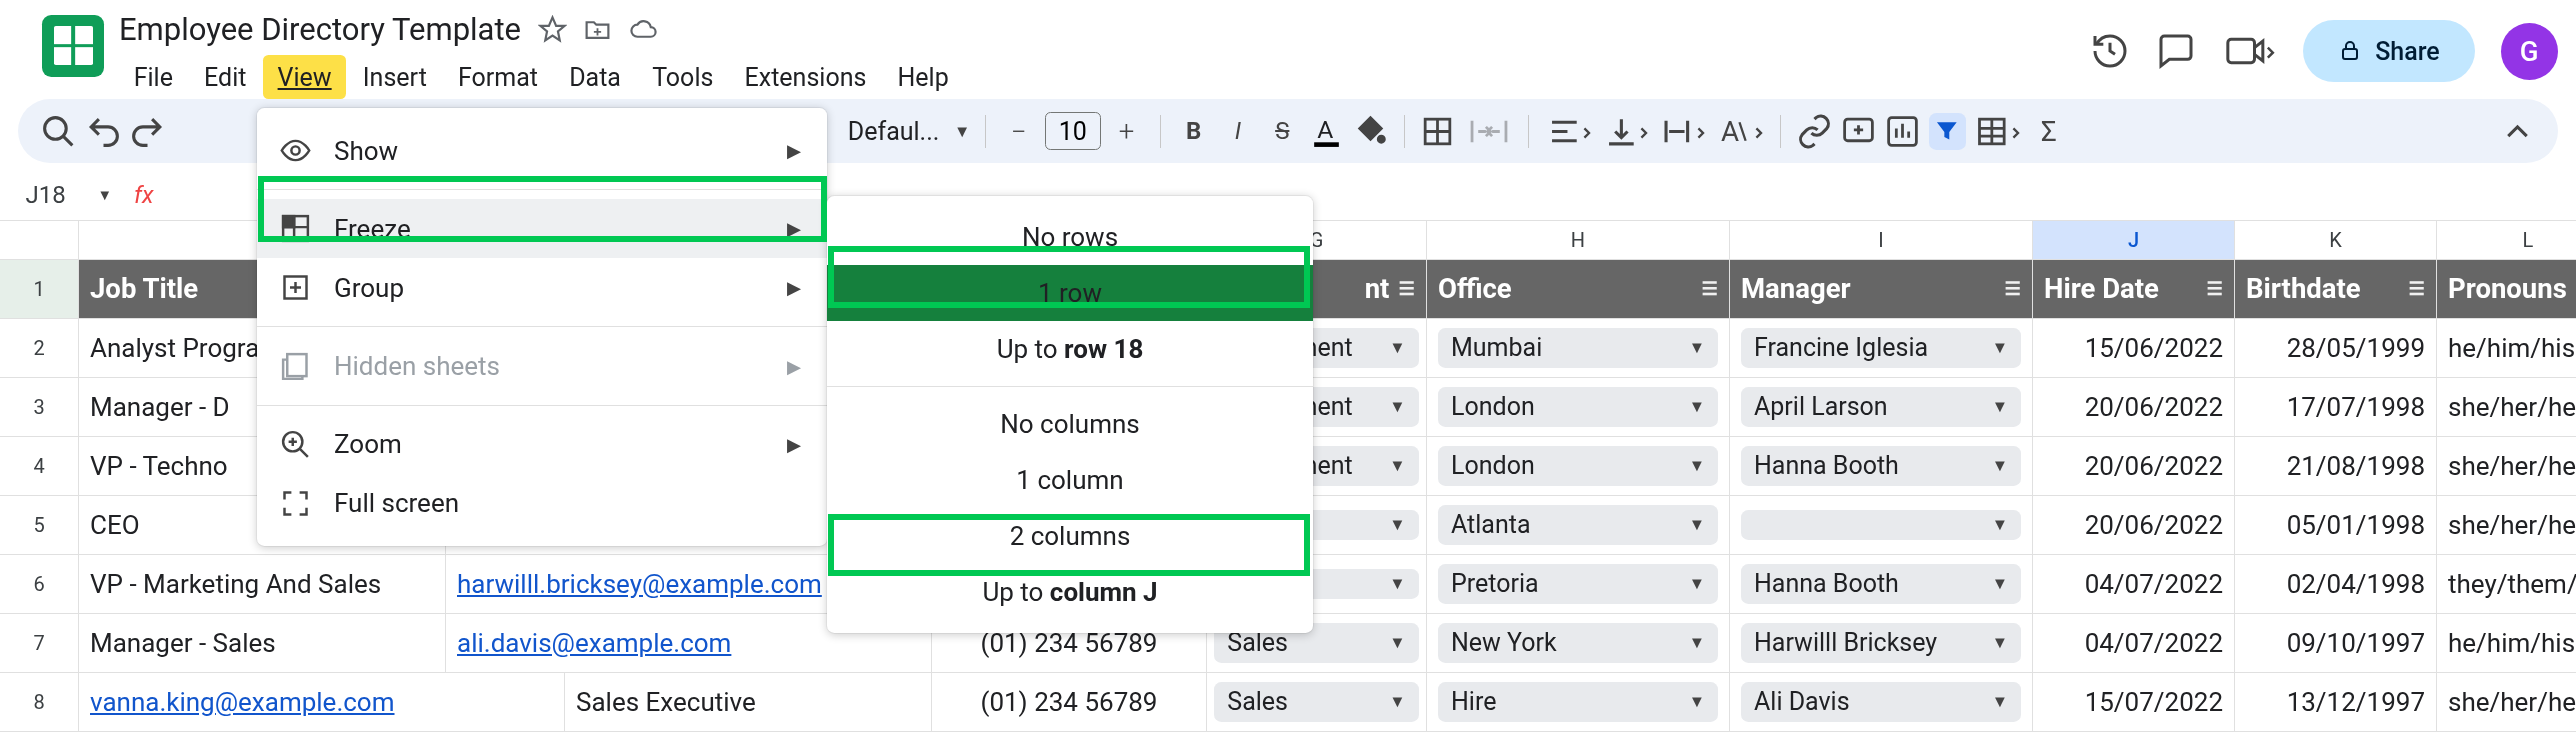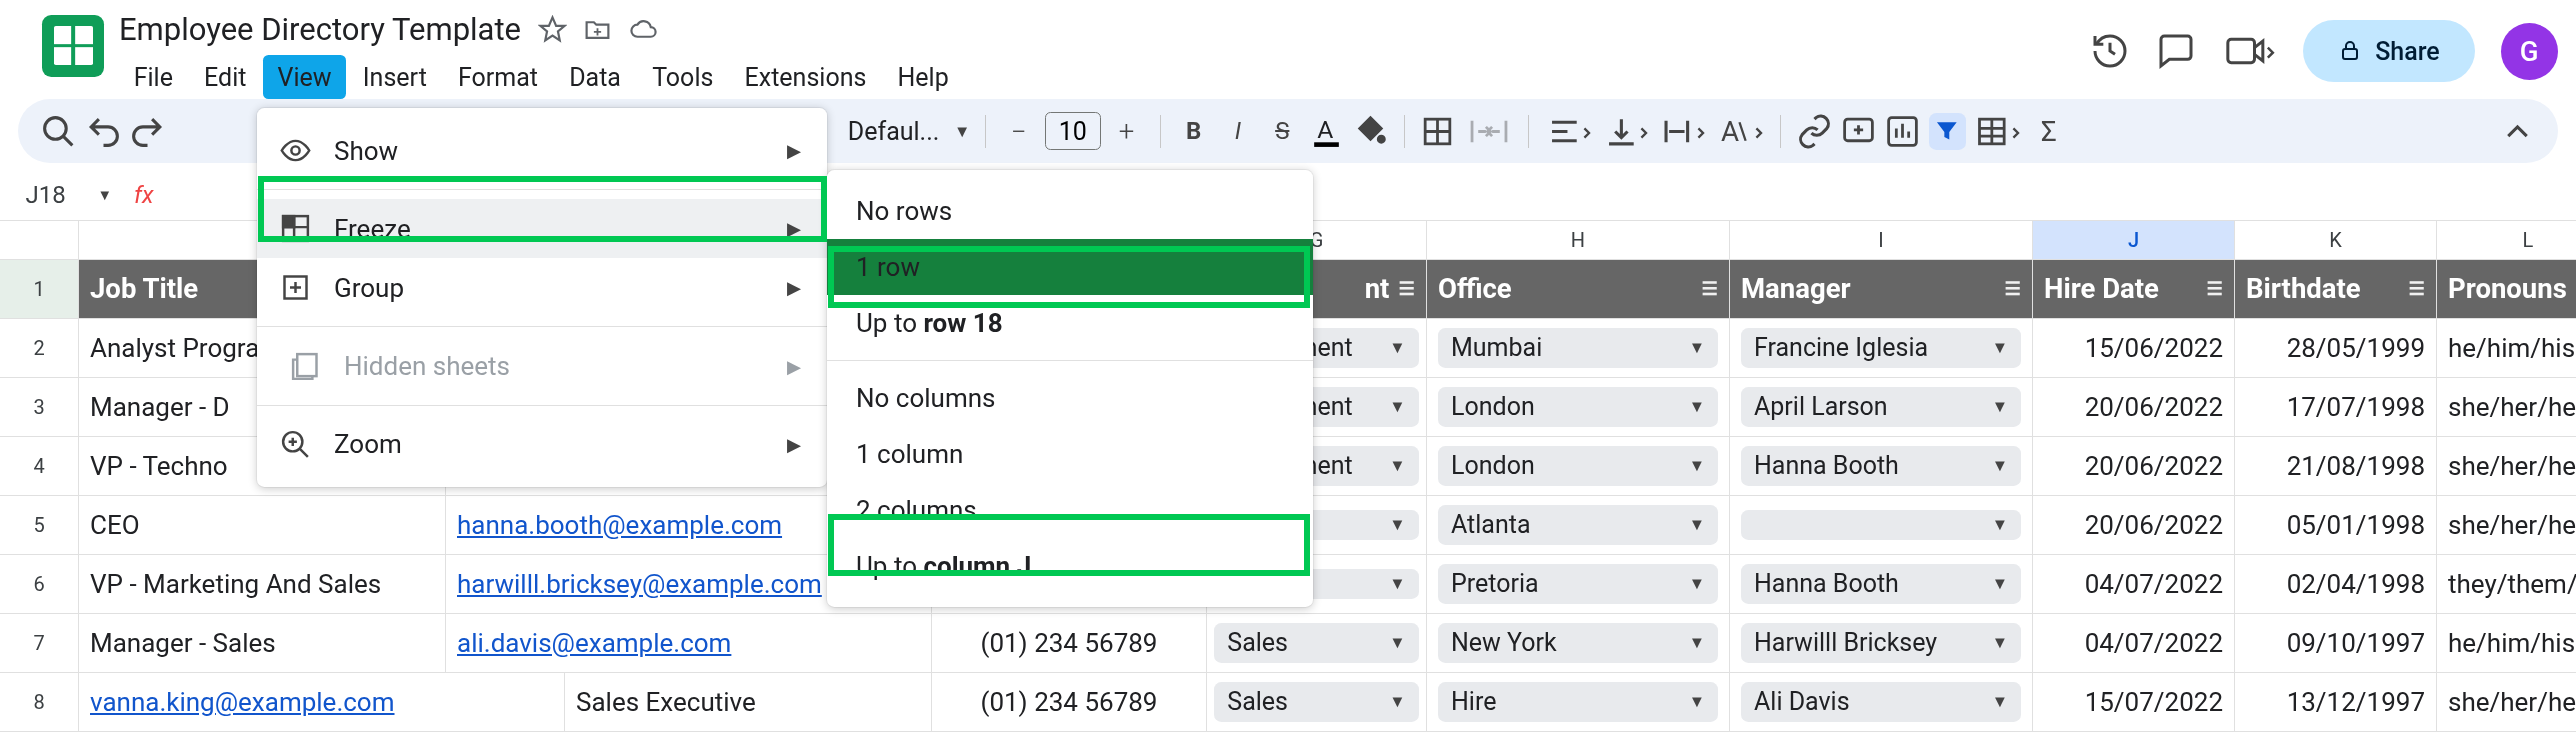--- a/index.html
+++ b/index.html
@@ -13,21 +13,21 @@
 .logo-inner::before { width: 100%; height: 3.7px; top: 50%; transform: translateY(-50%); }
 .logo-inner::after { width: 3.7px; height: 100%; left: 50%; transform: translateX(-50%); }
 
 .title-area { flex: 1; }
 .title-row { display: flex; align-items: center; gap: 16.5px; height: 37px; }
 .doc-title { font-size: 31px; font-weight: 400; color: #202124; }
 .title-icon { width: 29px; height: 29px; color: #5f6368; display: flex; align-items: center; justify-content: center; }
 
 .menubar { display: flex; gap: 1.8px; margin-top: 7.3px; }
 .menu-item { padding: 7.3px 14.7px; font-size: 25px; color: #202124; border-radius: 5.5px; cursor: pointer; }
-.menu-item.active { background: #0ea5e9; }
+.menu-item.active { background: #fde047; text-decoration: underline; }
 
 .header-right { display: flex; align-items: center; gap: 26px; padding-top: 9.2px; }
 .header-icon { width: 40px; height: 40px; color: #444; display: flex; align-items: center; justify-content: center; }
 .share-btn { background: #c2e7ff; border-radius: 37px; padding: 16.5px 35px; display: flex; align-items: center; gap: 13px; font-size: 25px; font-weight: 500; color: #001d35; }
 .avatar { width: 57px; height: 57px; border-radius: 50%; background: #9334e6; color: #fff; display: flex; align-items: center; justify-content: center; font-size: 27.5px; font-weight: 500; }
 
 
 .toolbar { display: flex; align-items: center; height: 64px; background: #edf2fa; border-radius: 37px; margin: 7.3px 18.3px; padding: 0 22px; gap: 7.3px; }
 .tb-icon { width: 37px; height: 37px; display: flex; align-items: center; justify-content: center; color: #444; }
 .tb-sep { width: 0.9px; height: 33px; background: #c7c7c7; margin: 0 7.3px; }
@@ -56,29 +56,29 @@
 .filter-icon { color: #fff; opacity: 0.9; font-size: 18.3px; }
 .link { color: #1155cc; text-decoration: underline; }
 .chip { background: #e8eaed; border-radius: 7.3px; padding: 5.5px 13px; display: flex; align-items: center; justify-content: space-between; width: 100%; font-size: 25px; }
 .chip-arrow { color: #444; font-size: 16.5px; }
 .date-cell { justify-content: flex-end; }
 
 
 .view-menu { position: absolute; left: 257px; top: 108px; width: 570px; background: #fff; border-radius: 7.3px; box-shadow: 0 1.8px 9.2px rgba(0,0,0,.2), 0 0 0 0.9px rgba(0,0,0,.05); padding: 13px 0; z-index: 100; }
 .vm-item { display: flex; align-items: center; padding: 13px 22px; font-size: 26px; color: #202124; gap: 22px; position: relative; }
 .vm-item.highlighted { background: #eef0f2; }
-.vm-item.disabled { color: #9aa0a6; margin-left: 10px; }
+.vm-item.disabled { color: #9aa0a6; }
 .vm-icon { width: 33px; height: 33px; display: flex; align-items: center; justify-content: center; color: #444; }
 .vm-item.disabled .vm-icon { color: #9aa0a6; }
 .vm-arrow { position: absolute; right: 26px; color: #444; font-size: 18.3px; }
 .vm-item.disabled .vm-arrow { color: #9aa0a6; }
 .vm-sep { height: 0.9px; background: #e0e0e0; margin: 9.2px 0; }
 
 
-.freeze-menu { position: absolute; left: 827px; top: 170px; width: 486px; background: #fff; border-radius: 7.3px; box-shadow: 0 1.8px 9.2px rgba(0,0,0,.2), 0 0 0 0.9px rgba(0,0,0,.05); padding: 13px 0; z-index: 101; }
+.freeze-menu { position: absolute; left: 827px; top: 196px; width: 486px; background: #fff; border-radius: 7.3px; box-shadow: 0 1.8px 9.2px rgba(0,0,0,.2), 0 0 0 0.9px rgba(0,0,0,.05); padding: 13px 0; z-index: 101; text-align: center; }
 .fm-item { padding: 13px 29px; font-size: 26px; color: #202124; }
 .fm-item.highlighted { background: #15803d; }
 .fm-sep { height: 0.9px; background: #e0e0e0; margin: 9.2px 0; }
 
 
 .annot { position: absolute; border: 6.4px solid #00c853; z-index: 200; pointer-events: none; }
 
 svg { width: 100%; height: 100%; }
 </style>
 </head>
@@ -573,20 +573,28 @@
   <div class="vm-item">
     <span class="vm-icon">
         <svg viewBox="0 0 24 24" fill="none" stroke="currentColor" stroke-width="1.8">
           <circle cx="10" cy="10" r="7"></circle>
           <path d="M21 21l-6-6M7 10h6M10 7v6"></path>
         </svg>
       </span>
     <span>Zoom</span>
     <span class="vm-arrow">▶</span>
   </div>
+  <div class="vm-item">
+    <span class="vm-icon">
+        <svg viewBox="0 0 24 24" fill="none" stroke="currentColor" stroke-width="1.8">
+          <path d="M4 9V4h5M20 9V4h-5M4 15v5h5M20 15v5h-5"></path>
+        </svg>
+      </span>
+    <span>Full screen</span>
+  </div>
 </div>
 
 <div class="freeze-menu">
   <div class="fm-item">No rows</div>
   <div class="fm-item highlighted">1 row</div>
   <div class="fm-item"><span>Up to </span><b>row 18</b></div>
   <div class="fm-sep"></div>
   <div class="fm-item">No columns</div>
   <div class="fm-item">1 column</div>
   <div class="fm-item">2 columns</div>

